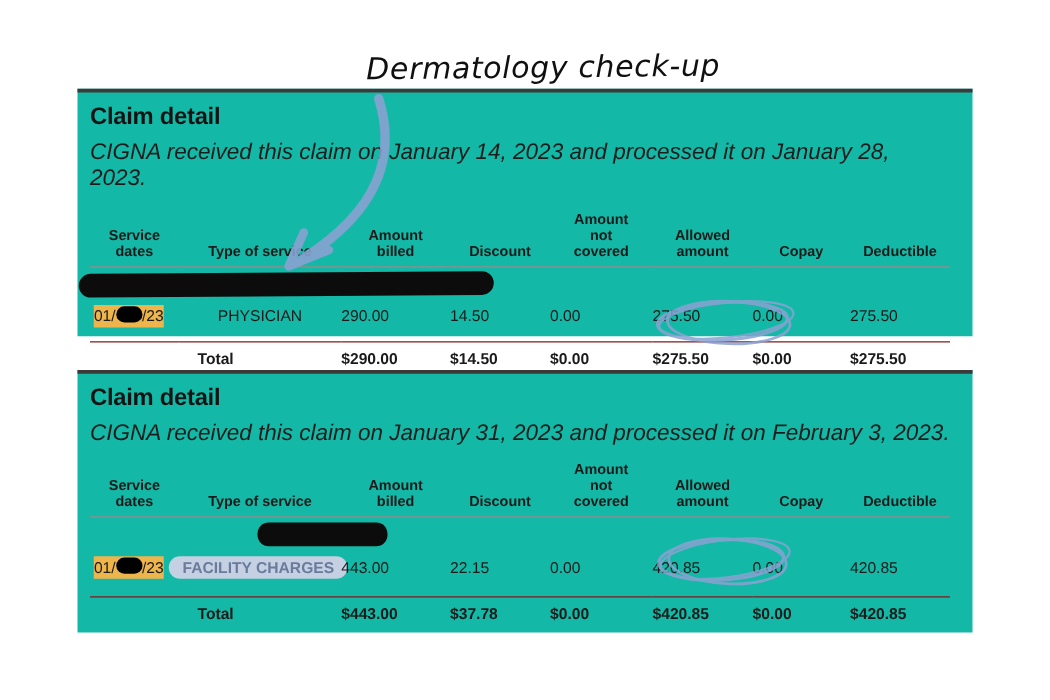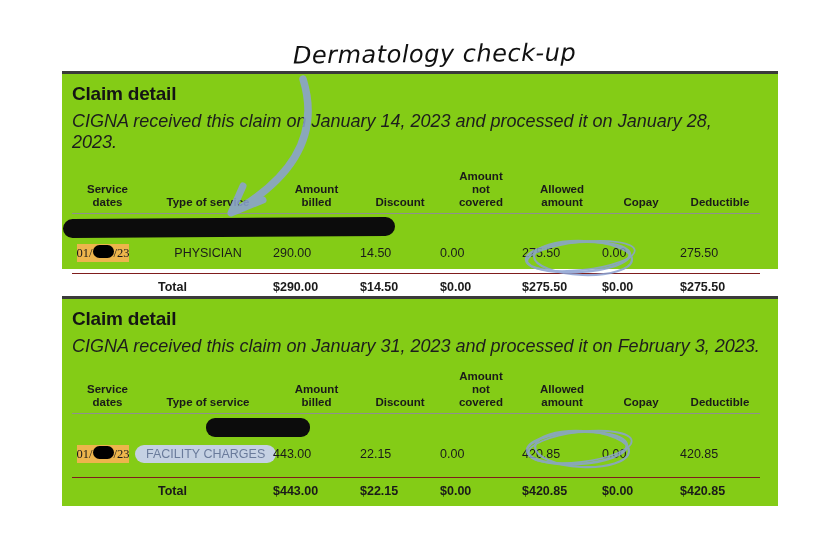--- a/index.html
+++ b/index.html
@@ -4,21 +4,21 @@
 <style>
   :root{
     --annot:#8ba2d2; --hl:#edb54c; --pill-bg:#c5d1e3; --pill-text:#6a7b9b;
   }
   html,body{margin:0;padding:0;}
   body{
     width:840px;height:560px;position:relative;background:#ffffff;
     font-family:"Liberation Sans", sans-serif;color:#161616;overflow:hidden;
   }
   .claim{
-    position:absolute;left:62px;width:716px;background:#84cc16;
+    position:absolute;left:62px;width:716px;background:#14b8a6;
     border-top:3px solid #3a3a3a;box-sizing:border-box;padding:0 18px 0 10px;
   }
   .claim-1{top:71px;height:198px;}
   .claim-2{top:296px;height:210px;}
   .claim h2{margin:9px 0 0;font-size:19px;font-weight:700;letter-spacing:-0.2px;color:#141414;}
   .meta{margin:6px 0 0;font-size:18px;font-style:italic;color:#1d1d1d;}
   table{border-collapse:collapse;table-layout:fixed;width:688px;margin-top:2px;}
   td,th{padding:0;}
   th{font-size:11.5px;font-weight:700;line-height:1.12;vertical-align:bottom;
      border-bottom:1px solid #8f8f8f;padding-bottom:4px;text-align:center;color:#1a1a1a;}
@@ -29,25 +29,25 @@
   .redact-row td{height:26px;}
   .bar-wide{width:332px;height:19px;background:#0c0c0c;border-radius:10px;
             margin-left:-9px;transform:rotate(-0.4deg);}
   .srow td{height:25px;}
   .t2 .srow td{height:27px;}
   .prow td{height:26px;font-size:12.5px;}
   .blob-claim{display:inline-block;width:104px;height:19px;background:#0c0c0c;
               border-radius:9px;vertical-align:middle;margin-left:3px;}
   .spacer-1 td{height:8px;} .spacer-2 td{height:10px;}
   .trow td{border-top:1px solid #7f1d1d;font-weight:700;height:26px;}
-  .date-hl{background:var(--hl);padding:2px 0;margin-left:-9px;white-space:nowrap;font-family:Liberation Serif, serif;}
+  .date-hl{background:var(--hl);padding:2px 0;margin-left:-9px;white-space:nowrap;}
   .blob{display:inline-block;width:21px;height:13px;background:#000;border-radius:7px;
         vertical-align:-1px;}
   .pill{background:var(--pill-bg);color:var(--pill-text);border-radius:10px;
-        padding:2px 11px;margin-left:-8px;white-space:nowrap;}
+        padding:2px 11px;margin-left:-8px;white-space:nowrap;font-weight:bold;}
   .handwrite{
     position:absolute;left:293px;top:40px;font-size:24px;font-style:italic;
     letter-spacing:0.5px;color:#101010;transform:rotate(-0.6deg);
     font-family:"DejaVu Sans", sans-serif;font-weight:400;white-space:nowrap;
   }
   .overlay{position:absolute;left:0;top:0;pointer-events:none;}
   .annot{stroke:var(--annot);fill:none;}
 </style>
 </head>
 <body>
@@ -188,21 +188,21 @@
       <td>420.85</td>
       <td>0.00</td>
       <td>420.85</td>
     </tr>
     <tr class="spacer-2">
           <td colspan="8"></td>
         </tr>
     <tr class="trow">
       <td class="al" colspan="2">Total</td>
       <td>$443.00</td>
-      <td>$22.15</td>
+      <td>$37.78</td>
       <td>$0.00</td>
       <td>$420.85</td>
       <td>$0.00</td>
       <td>$420.85</td>
     </tr>
   </tbody>
     </table>
 </section>
 
 <div class="handwrite">Dermatology check-up</div>

